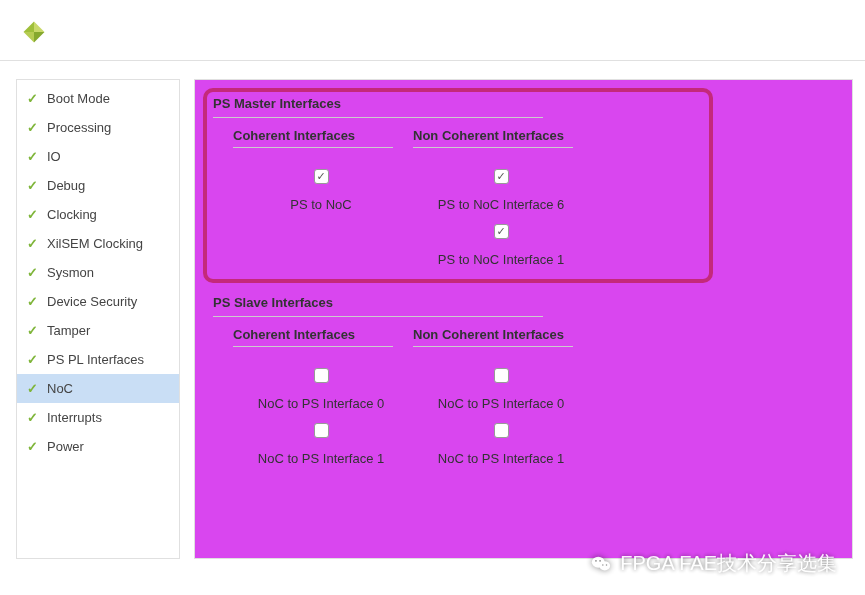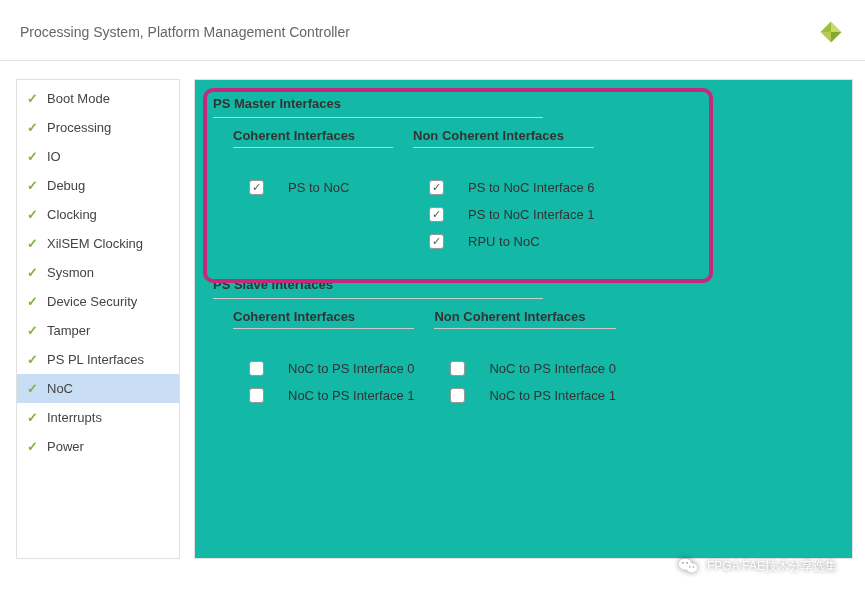--- a/index.html
+++ b/index.html
@@ -48,21 +48,21 @@
   }
   .check-icon {
     color: #7fb53a;
     font-weight: bold;
     font-size: 13px;
     line-height: 1;
     width: 14px;
   }
   .main {
     flex: 1;
-    background: #14b8a6;
+    background: #d946ef;
     border: 1px solid #e0e0e0;
     position: relative;
     padding: 12px 18px 18px 18px;
     min-height: 480px;
   }
   .highlight-box {
     position: absolute;
     top: 8px;
     left: 8px;
     width: 510px;
@@ -84,30 +84,31 @@
     gap: 20px;
     margin-bottom: 18px;
     padding-left: 20px;
   }
   .col {
     min-width: 160px;
   }
   .col-title {
     font-weight: bold;
     color: #333;
-    margin-bottom: 26px;
+    margin-bottom: 15px;
     border-bottom: 1px solid #ccc;
     padding-bottom: 4px;
   }
   .opt {
     display: flex;
     align-items: center;
-    gap: 24px;
+    gap: 13px;
     padding: 6px 0 6px 16px;
     color: #333;
+    flex-direction: column;
   }
   .cb {
     width: 15px;
     height: 15px;
     border: 1px solid #999;
     border-radius: 3px;
     display: inline-flex;
     align-items: center;
     justify-content: center;
     font-size: 11px;
@@ -116,37 +117,36 @@
   }
   .cb.checked::before { content: "✓"; }
   .watermark {
     position: absolute;
     right: 28px;
     bottom: 18px;
     display: flex;
     align-items: center;
     gap: 8px;
     color: #fff;
-    font-size: 12px;
+    font-size: 20px;
     font-weight: 500;
     text-shadow: 0 0 4px rgba(0,0,0,0.6);
     opacity: 0.92;
   }
   .wm-icon {
     width: 22px; height: 22px;
     display: flex; align-items: center; justify-content: center;
     border-radius: 50%;
   }
   .wm-icon svg { filter: drop-shadow(0 0 3px rgba(0,0,0,0.5)); }
 </style>
 </head>
 <body>
 
 <div class="header">
-  <span>Processing System, Platform Management Controller</span>
   <span class="logo">
     <svg width="28" height="28" viewBox="0 0 32 32">
       <path d="M4 16 L16 4 L16 16 Z" fill="#9fbf3a"></path>
       <path d="M16 4 L28 16 L16 16 Z" fill="#c9d96a"></path>
       <path d="M16 16 L28 16 L16 28 Z" fill="#86a82e"></path>
       <path d="M4 16 L16 16 L16 28 Z" fill="#b6cc52"></path>
     </svg>
   </span>
 </div>
 
@@ -223,24 +223,20 @@
       <div class="col">
         <div class="col-title">Non Coherent Interfaces</div>
         <div id="master-noncoherent">
             <div class="opt">
               <span class="cb checked"></span>
               <span>PS to NoC Interface 6</span>
             </div>
             <div class="opt">
               <span class="cb checked"></span>
               <span>PS to NoC Interface 1</span>
-            </div>
-            <div class="opt">
-              <span class="cb checked"></span>
-              <span>RPU to NoC</span>
             </div>
           </div>
       </div>
     </div>
 
     <div class="section-title">PS Slave Interfaces</div>
     <div class="columns">
       <div class="col">
         <div class="col-title">Coherent Interfaces</div>
         <div id="slave-coherent">

